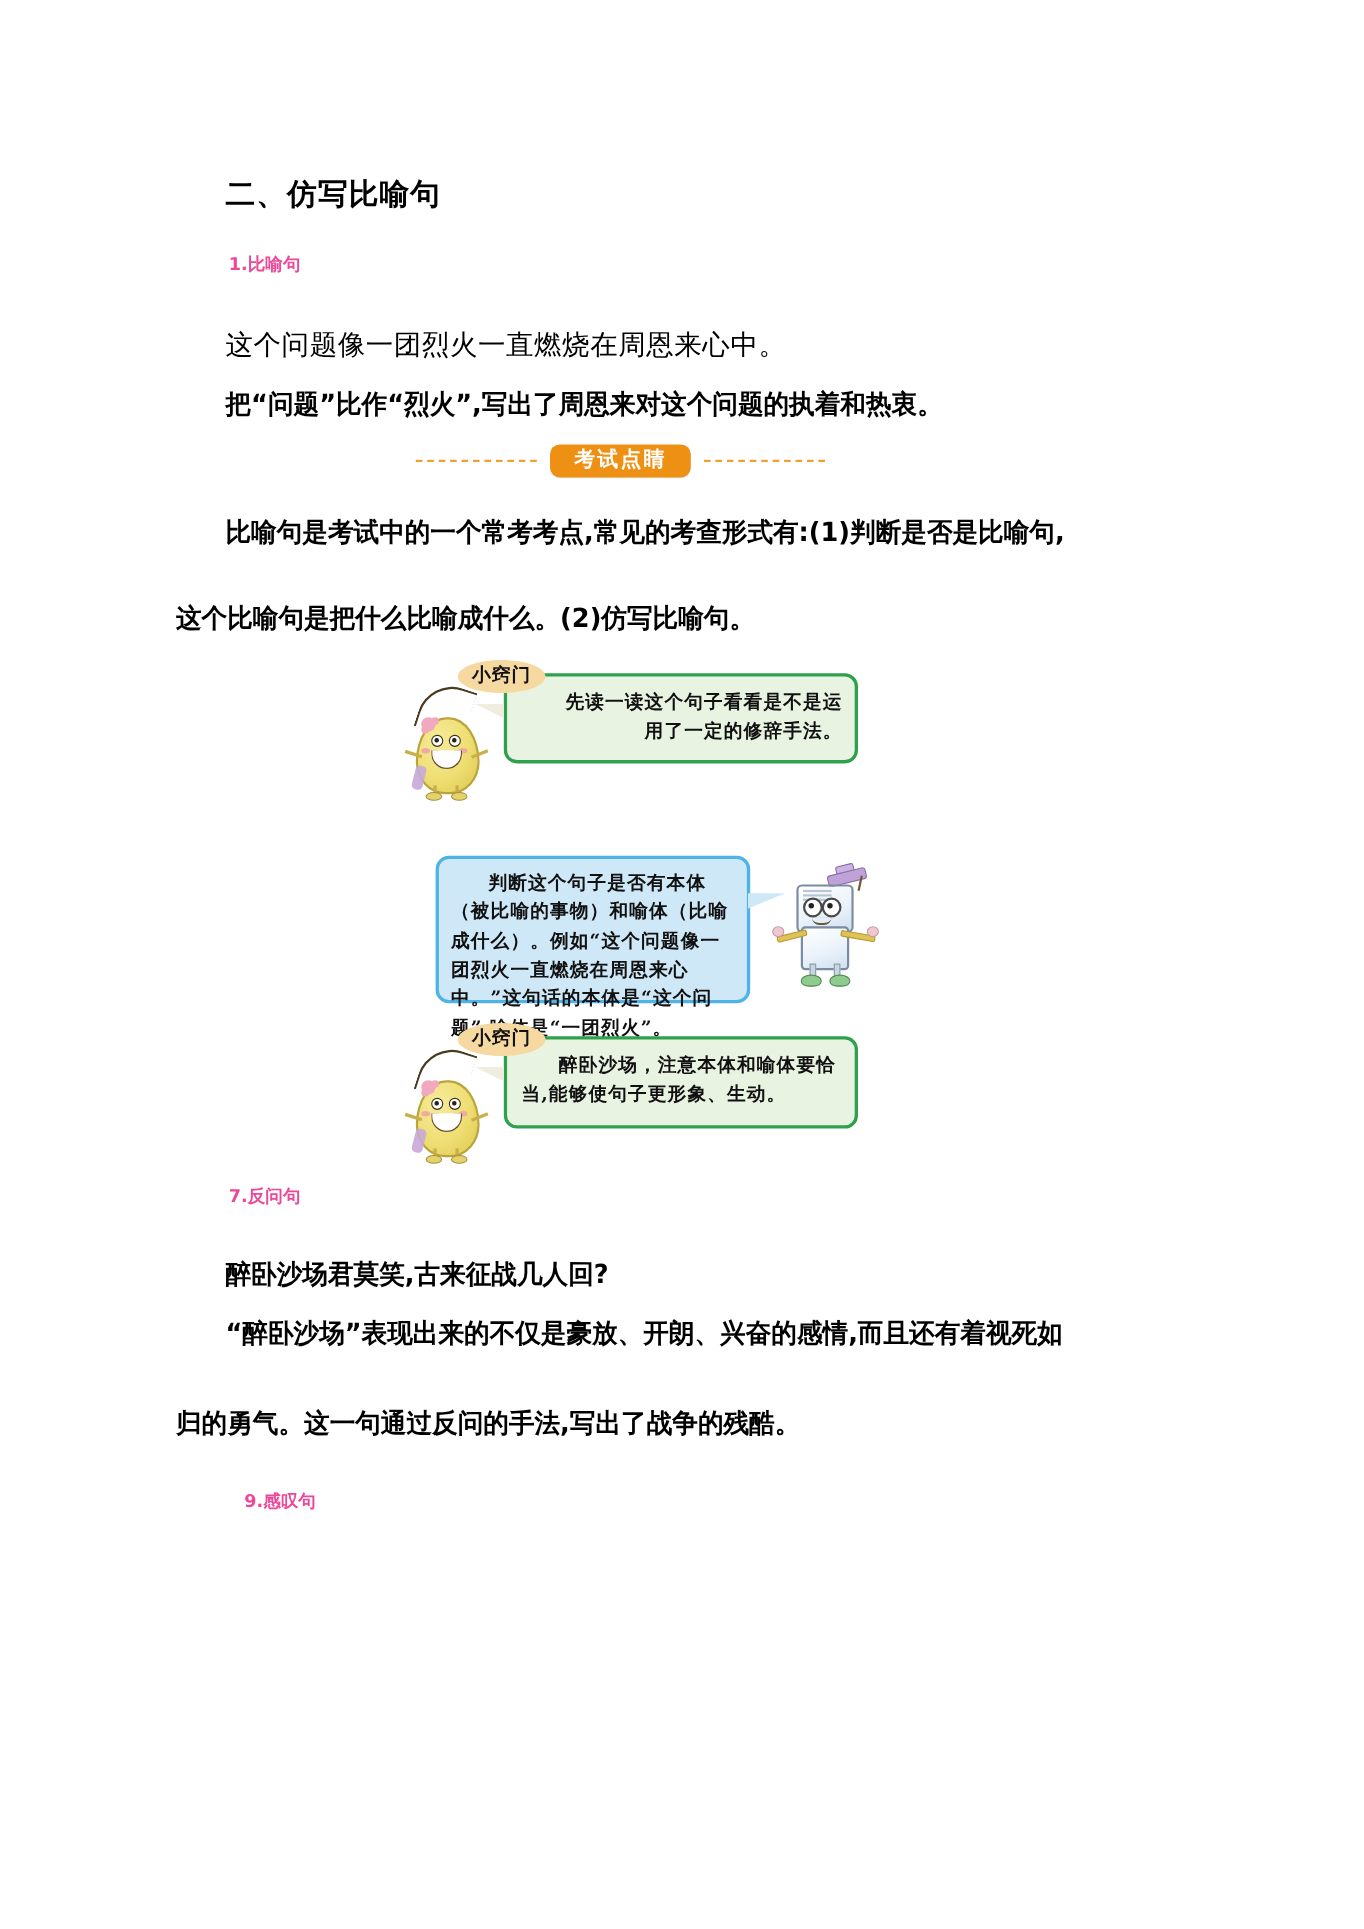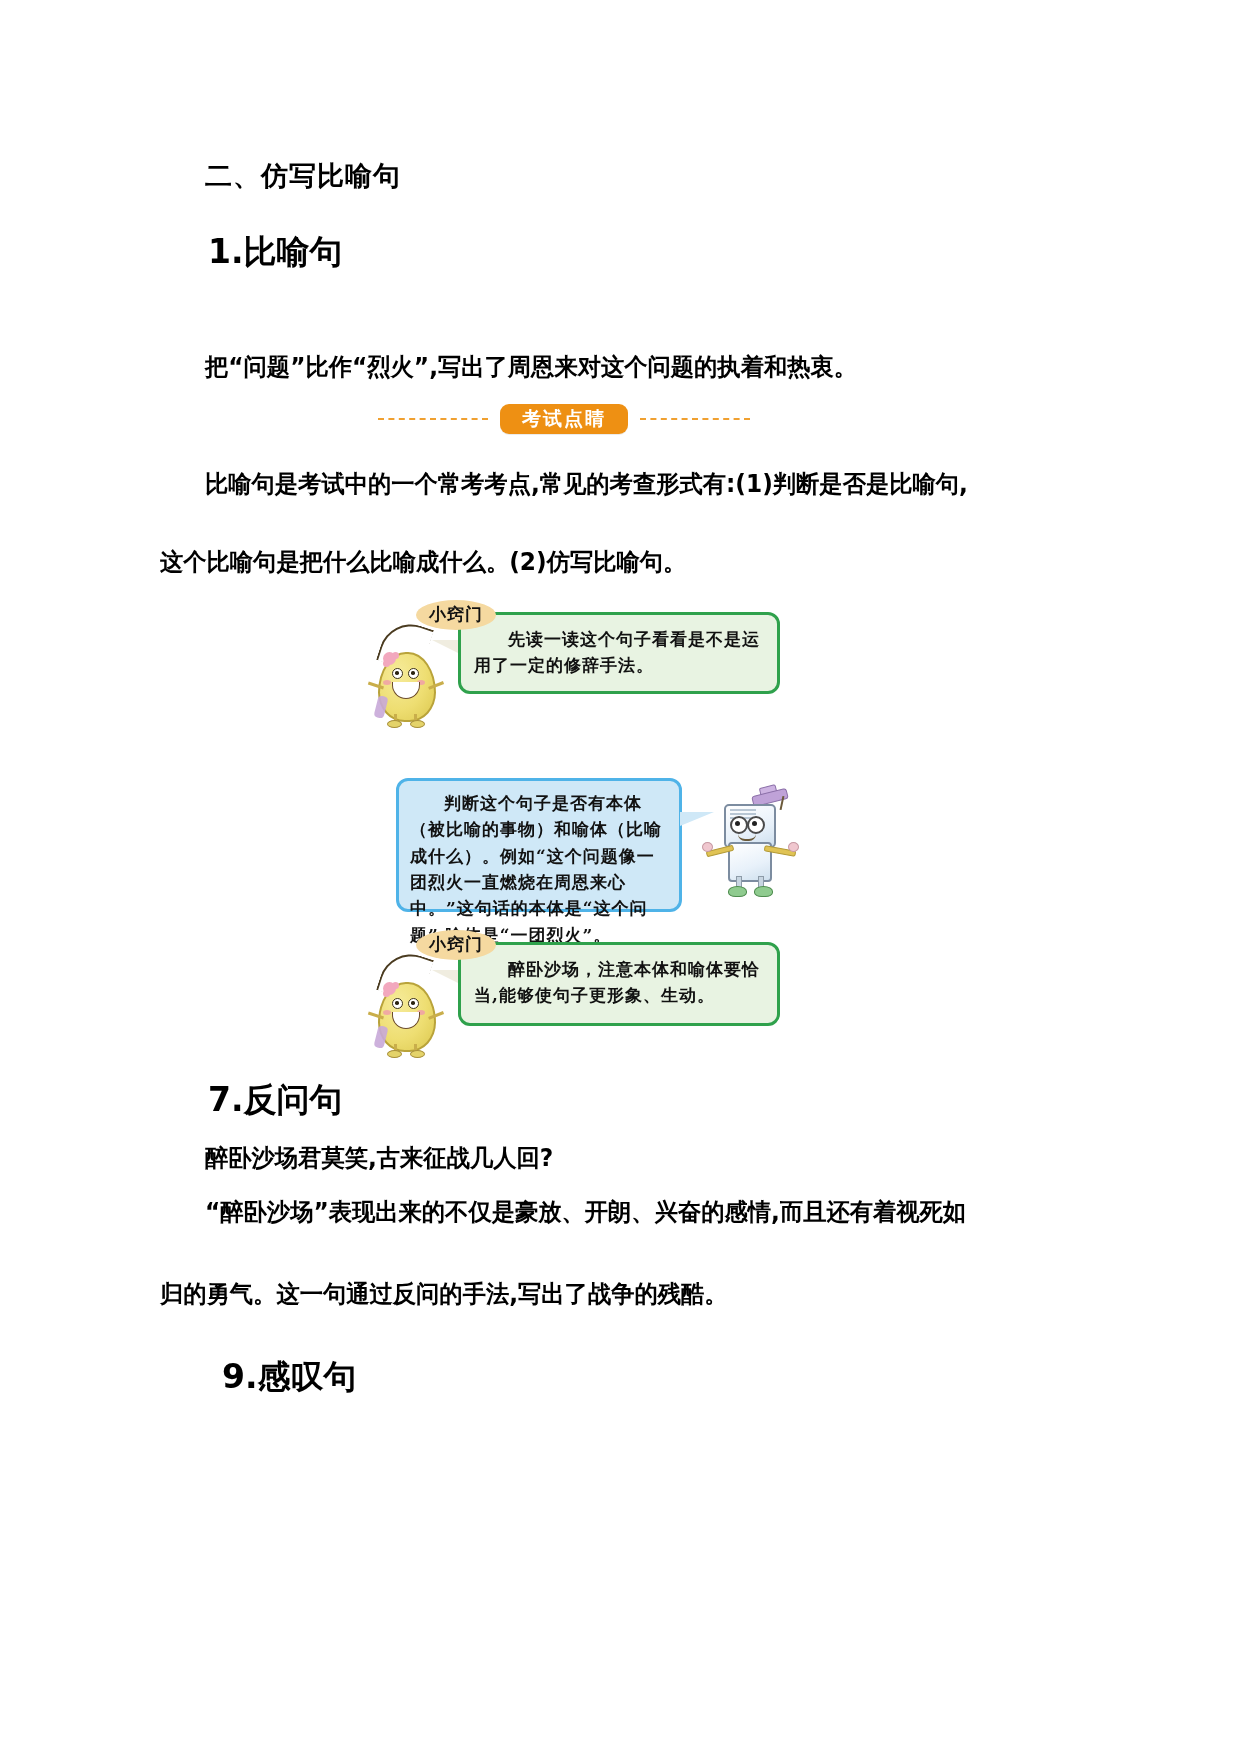--- a/index.html
+++ b/index.html
@@ -30,23 +30,23 @@
     font-family: "DejaVu Serif", "Liberation Serif", serif;
     font-size: 27px;
     font-weight: 700;
     color: #000;
     letter-spacing: 1px;
     white-space: nowrap;
   }
   .h-sub {
     position: absolute;
     font-family: "DejaVu Sans", "Liberation Sans", sans-serif;
-    font-size: 33px;
+    font-size: 16px;
     font-weight: 700;
-    color: #000000;
+    color: #ec4899;
     letter-spacing: 0px;
     white-space: nowrap;
   }
   .body-serif {
     position: absolute;
     font-family: "DejaVu Serif", "Liberation Serif", serif;
     font-size: 25px;
     font-weight: 400;
     color: #000;
     letter-spacing: 0.5px;
@@ -376,20 +376,21 @@
 </style>
 </head>
 <body>
 
 <div class="page">
 
   <div class="h-section" style="left:205px; top:158px;">二、仿写比喻句</div>
 
   <div class="h-sub" style="left:208px; top:230px;">1.比喻句</div>
 
+  <div class="body-serif" style="left:205px; top:297px;">这个问题像一团烈火一直燃烧在周恩来心中。</div>
 
   <div class="body-round" style="left:205px; top:351px;">把“问题”比作“烈火”,写出了周恩来对这个问题的执着和热衷。</div>
 
   <div class="badge-row" style="left:378px; top:404px; width:404px;">
     <div class="badge-rule" style="width:110px;"></div>
     <div class="badge-pill">考试点睛</div>
     <div class="badge-rule" style="width:110px;"></div>
   </div>
 
   <div class="body-round" style="left:205px; top:468px;">比喻句是考试中的一个常考考点,常见的考查形式有:(1)判断是否是比喻句,</div>
@@ -417,21 +418,21 @@
       <div class="foot l"></div>
         <div class="foot r"></div>
     </div>
 
     <div class="tip-tail" style="left:62px; top:40px;"></div>
 
     <div class="callout-box" style="left:88px; top:12px; width:322px; height:82px;"></div>
 
     <div class="tip-label" style="left:46px; top:0px;">小窍门</div>
 
-    <div class="callout-text" style="left:104px; top:26px; width:292px;">先读一读这个句子看看是不是运用了一定的修辞手法。</div>
+    <div class="callout-text" style="left:104px; top:26px; width:292px;text-align:right;">先读一读这个句子看看是不是运用了一定的修辞手法。</div>
   </div>
 
   <div class="callout callout-blue" style="left:396px; top:778px;">
 
     <div class="callout-box" style="left:0px; top:0px; width:286px; height:134px;"></div>
 
     <div class="blue-tail" style="left:284px; top:34px;"></div>
 
     <div class="robot" style="left:316px; top:8px;">
       <div class="cap-top"></div>

